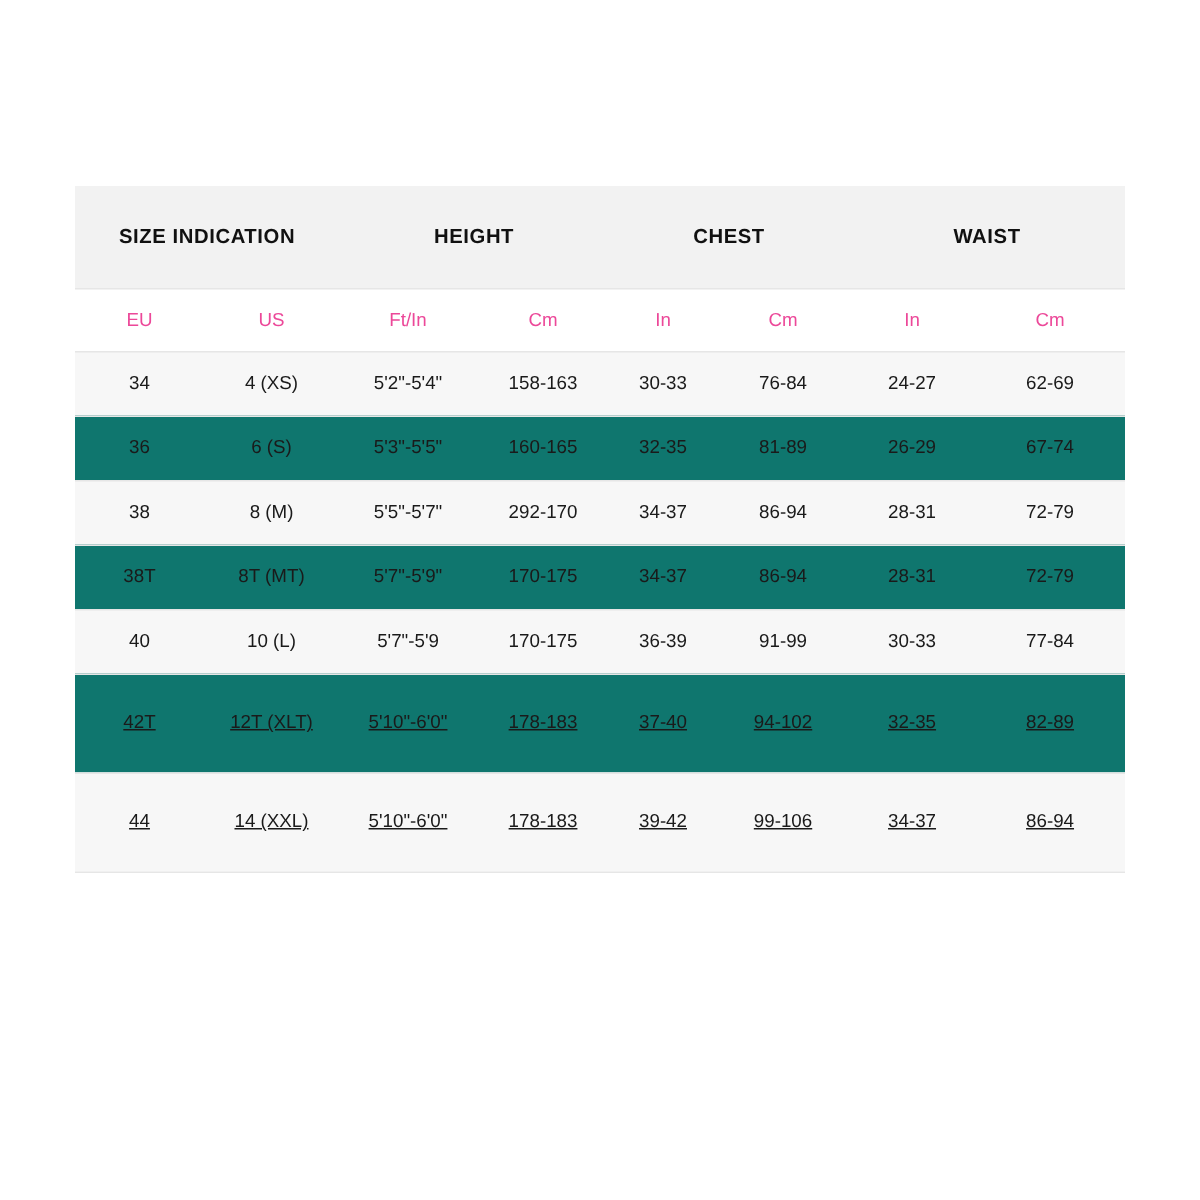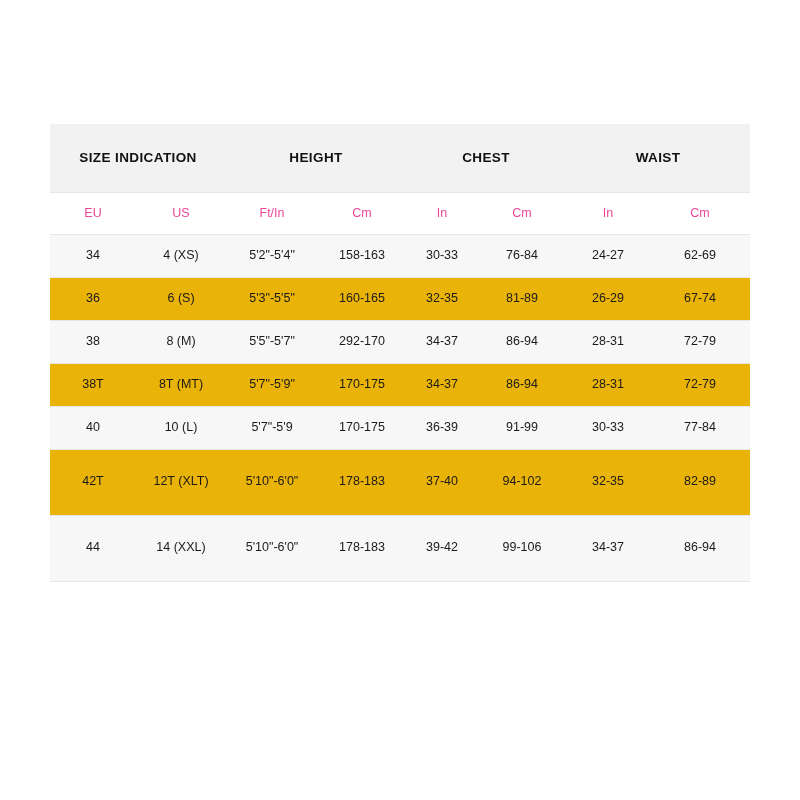--- a/index.html
+++ b/index.html
@@ -68,24 +68,25 @@
   }
   tr.data-row td {
     border-bottom: 1px solid #e6e6e6;
     font-size: 12.5px;
     line-height: 1.55;
   }
   tr.data-row.alt {
     background: #f7f7f7;
   }
   tr.data-row.plain {
-    background: #eab308;
+    background: #0f766e;
   }
   tr.tall {
     height: 66px;
+    text-decoration: underline;
   }
   .cell-wrap {
     padding: 4px 4px;
     word-wrap: break-word;
   }
   col.c-eu    { width: 86px; }
   col.c-us    { width: 90px; }
   col.c-ftin  { width: 92px; }
   col.c-cm1   { width: 88px; }
   col.c-in1   { width: 72px; }

